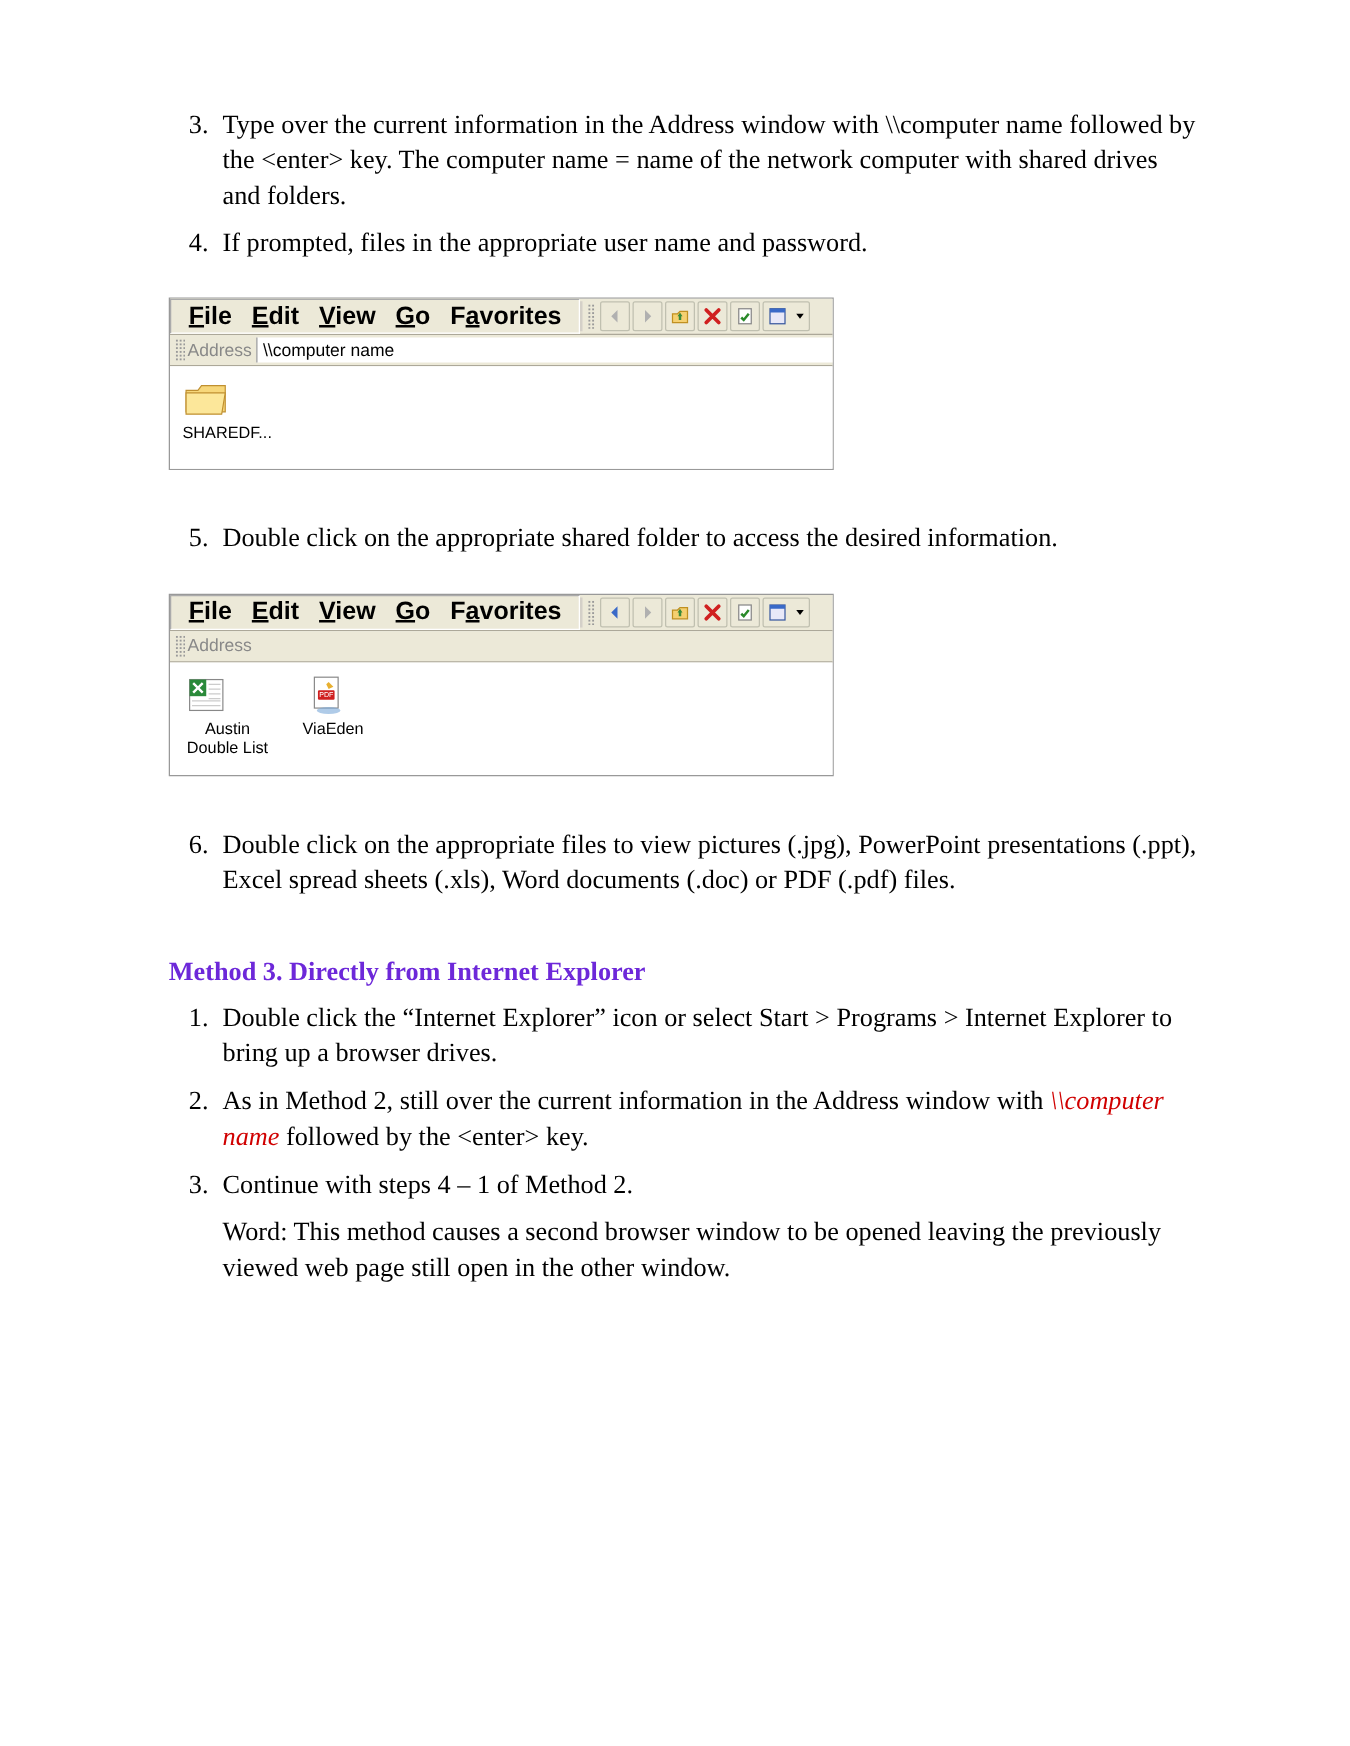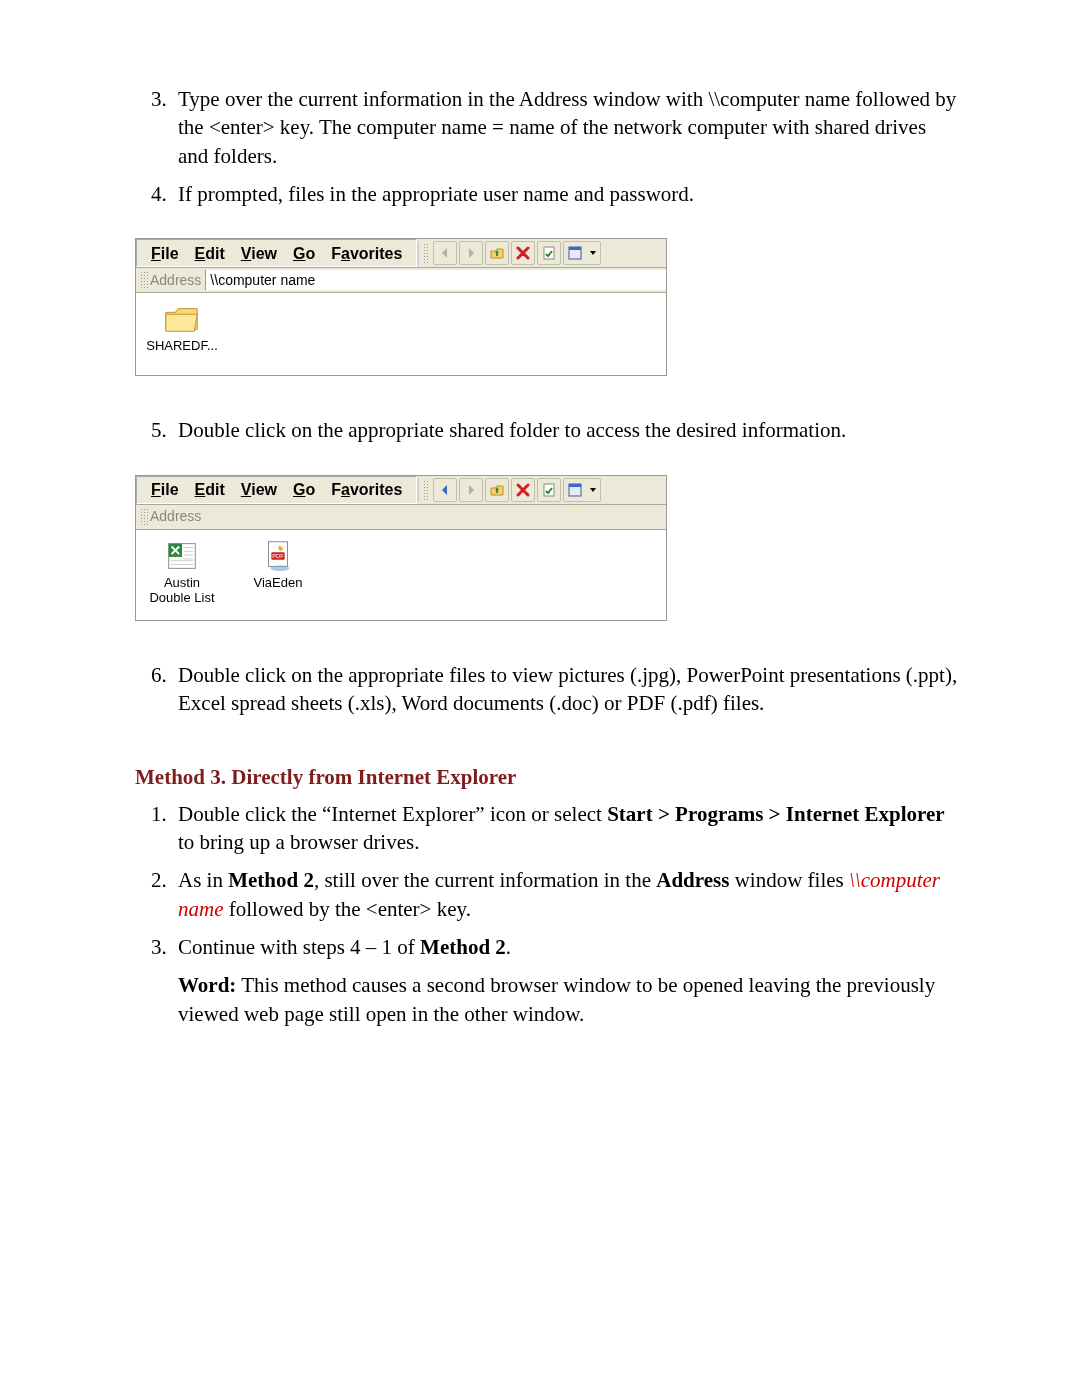--- a/index.html
+++ b/index.html
@@ -42,21 +42,21 @@
   align-items: center;
   border: 1px inset #fff;
   height: 26px;
   padding: 0 6px;
   background: #ece9d8;
 }
 .menu-item {
   padding: 2px 8px;
   font-family: Tahoma, sans-serif;
   font-weight: bold;
-  font-size: 16px;
+  font-size: 20px;
   color: #000;
   cursor: default;
 }
 .menu-item .u { text-decoration: underline; }
 .toolbar {
   display: flex;
   align-items: center;
   gap: 2px;
   padding: 0 4px;
   border-left: 2px solid #d4d0c8;
@@ -123,36 +123,36 @@
 .content-area {
   background: #fff;
   padding: 8px 10px 14px 10px;
   display: flex;
   gap: 24px;
   min-height: 60px;
 }
 .file-item {
   display: flex;
   flex-direction: column;
-  align-items: center;
+  align-items: flex-start;
   width: 72px;
   text-align: center;
   font-size: 13px;
   font-family: Tahoma, sans-serif;
 }
 .file-item .ficon { height: 36px; display:flex; align-items:center; justify-content:center; }
 .file-item .ficon svg { width: 38px; height: 34px; }
 .file-item .flabel { margin-top: 2px; line-height: 1.15; }
 .method-heading {
-  color: #7f1d1d;
+  color: #6d28d9;
   font-weight: bold;
   font-size: 21px;
   margin: 46px 0 8px 0;
 }
-.bold { font-weight: bold; margin-top: 12px; }
+.bold { font-weight: normal; margin-top: 12px; }
 .reditalic { color: #d00000; font-style: italic; }
 </style>
 </head>
 <body>
 
 <ol start="3">
   <li>Type over the current information in the Address window with \\computer name followed by the &lt;enter&gt; key.  The computer name = name of the network computer with shared drives and folders.</li>
   <li>If prompted, files in the appropriate user name and password.</li>
 </ol>
 
@@ -311,21 +311,21 @@
   <li>Double click on the appropriate files to view pictures (.jpg), PowerPoint presentations (.ppt), Excel spread sheets (.xls), Word documents (.doc) or PDF (.pdf) files.</li>
 </ol>
 
 <div class="method-heading">Method 3.  Directly from Internet Explorer</div>
 
 <ol>
   <li>
     <span>Double click the “Internet Explorer” icon or select </span><span class="bold">Start &gt; Programs &gt; Internet Explorer</span><span> to bring up a browser drives.</span>
   </li>
   <li>
-    <span>As in </span><span class="bold">Method 2</span><span>, still over the current information in the </span><span class="bold">Address</span><span> window files </span><span class="reditalic">\\computer name</span><span> followed by the &lt;enter&gt; key.</span>
+    <span>As in </span><span class="bold">Method 2</span><span>, still over the current information in the </span><span class="bold">Address</span><span> window with </span><span class="reditalic">\\computer name</span><span> followed by the &lt;enter&gt; key.</span>
   </li>
   <li>
     <span>Continue with steps 4 – 1 of </span><span class="bold">Method 2</span><span>.</span>
     <div style="margin-top:10px">
       <span class="bold">Word:</span><span> This method causes a second browser window to be opened leaving the previously viewed web page still open in the other window.</span>
     </div>
   </li>
 </ol>
 
 </body></html>

